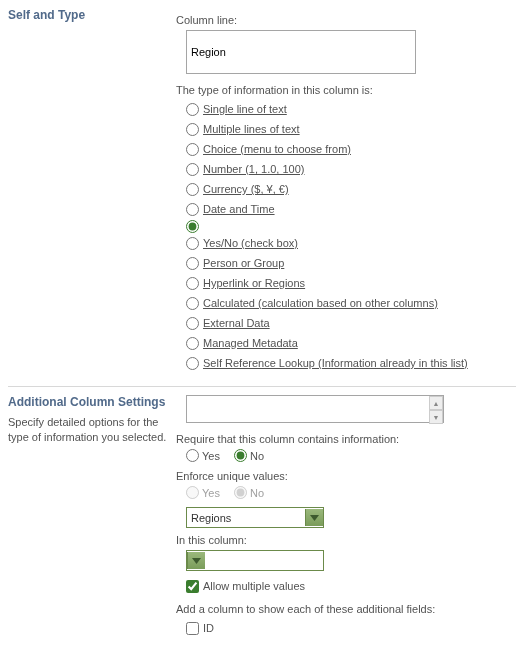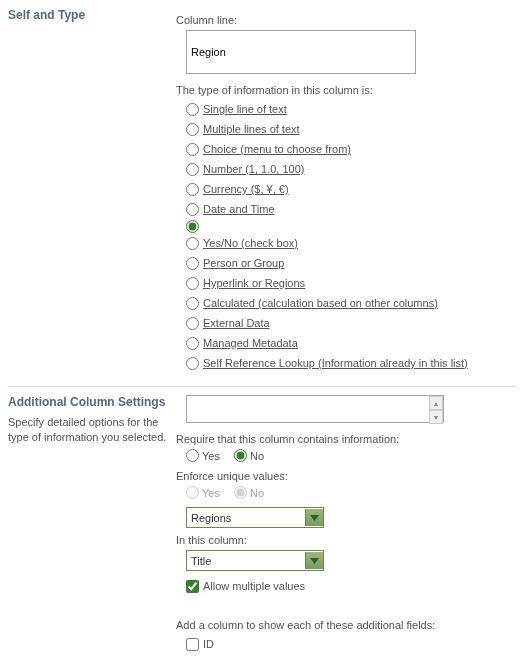--- a/index.html
+++ b/index.html
@@ -278,32 +278,31 @@
       <div class="value">Regions</div>
       <div class="dd">
         <svg width="9" height="6">
             <polygon points="0,0 9,0 4.5,6" fill="#3d5a2e"></polygon>
           </svg>
       </div>
     </div>
 
     <div class="field-label">In this column:</div>
     <div class="select-wrap">
-      <div class="value">Title</div>
       <div class="dd">
         <svg width="9" height="6">
             <polygon points="0,0 9,0 4.5,6" fill="#3d5a2e"></polygon>
           </svg>
       </div>
     </div>
     <div class="check-row">
       <input type="checkbox" checked="" style="">
       <span>Allow multiple values</span>
     </div>
 
-    <div class="field-label" style="margin-top:24px;">Add a column to show each of these additional fields:</div>
+    <div class="field-label" style="margin-top:8px;">Add a column to show each of these additional fields:</div>
     <div class="check-row">
       <input type="checkbox" style="">
       <span>ID</span>
     </div>
 
   </div>
 </div>
 
 </body></html>

